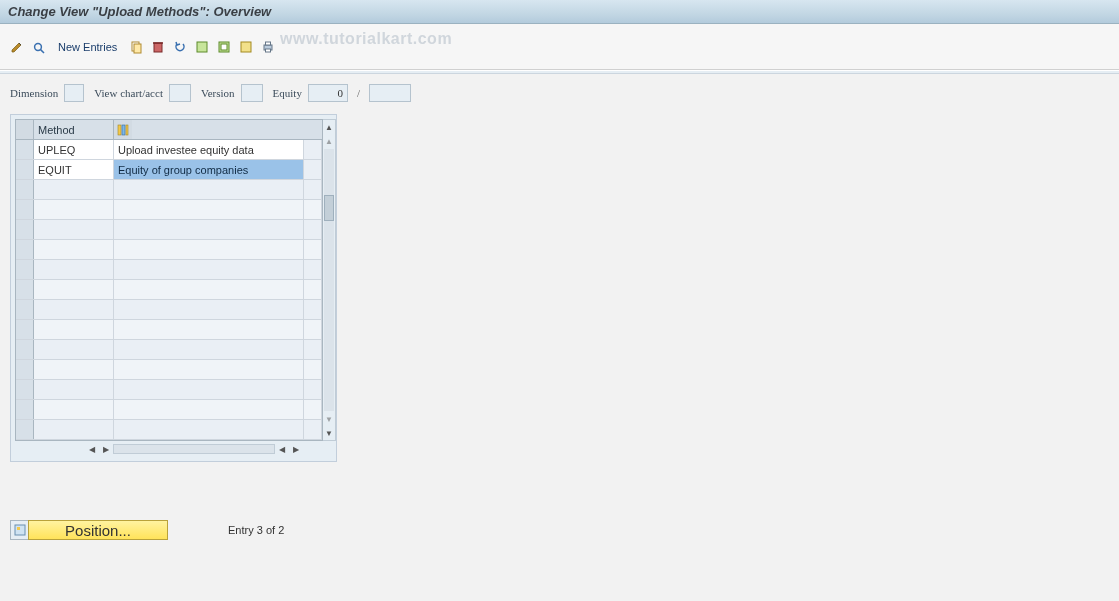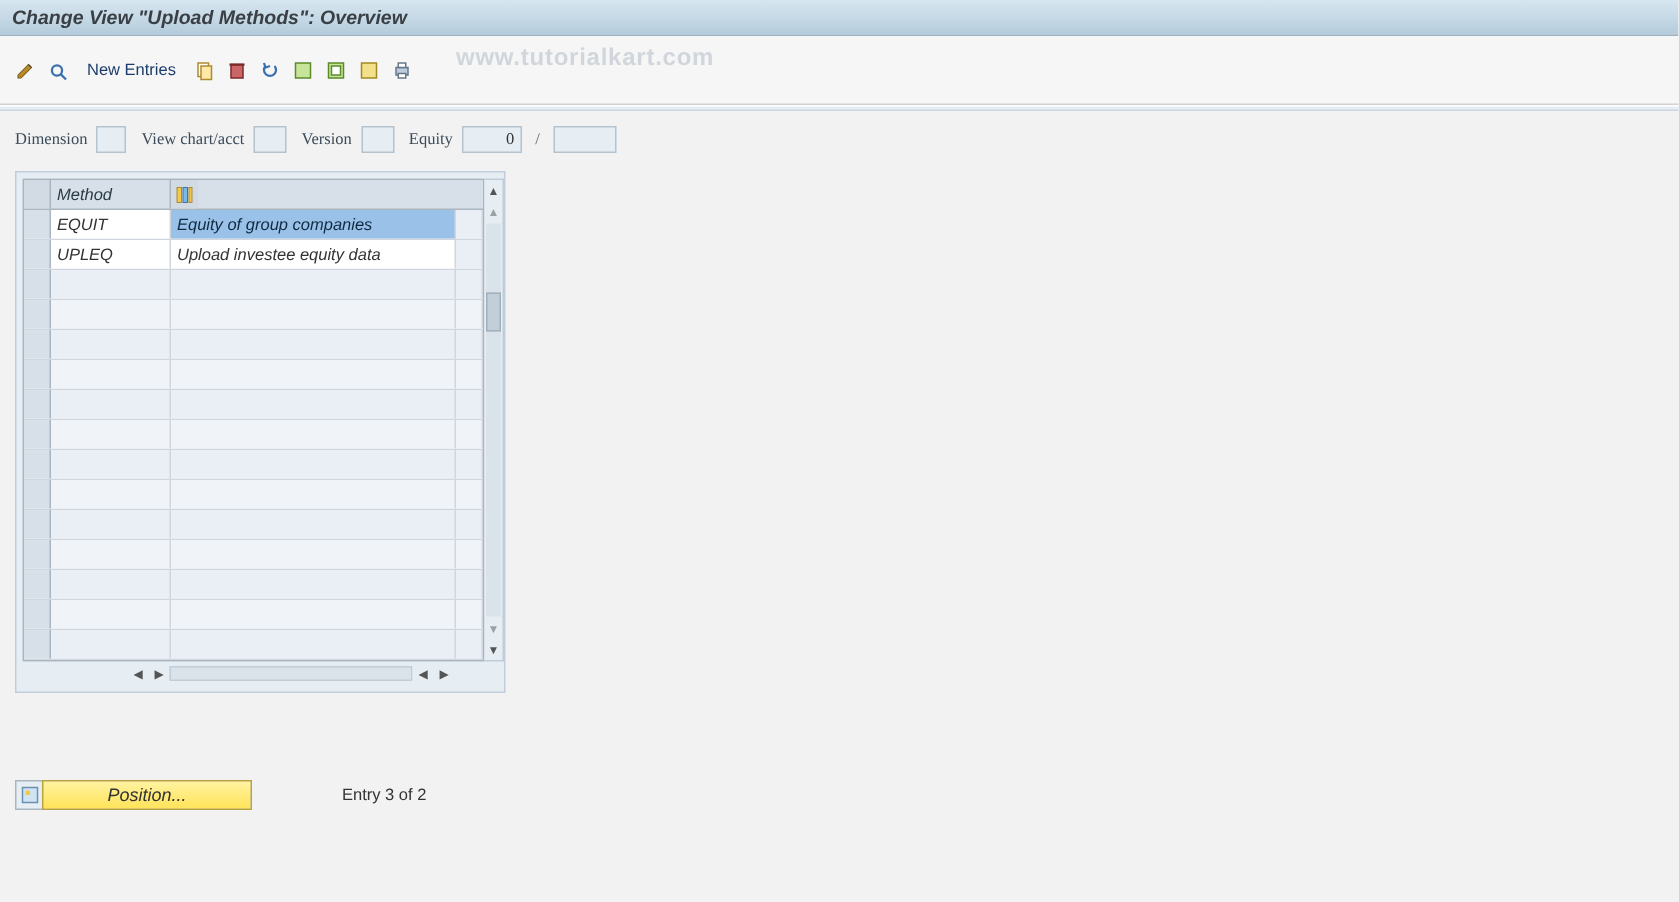--- a/index.html
+++ b/index.html
@@ -47,21 +47,21 @@
     cursor: pointer;
   }
   .new-entries {
     margin: 0 6px;
     color: #1a3d6b;
     font-size: 11px;
     cursor: pointer;
   }
   .watermark {
     position: absolute;
-    left: 304px;
+    left: 280px;
     top: 6px;
     font-size: 16px;
     font-weight: bold;
     color: #d0d6dc;
     letter-spacing: 0.5px;
     pointer-events: none;
   }
   .content-sep {
     height: 4px;
     background: #e6eef4;
@@ -102,21 +102,20 @@
     background: #e6eef4;
     border: 1px solid #c2cedb;
     padding: 4px;
   }
   .grid-wrap {
     display: flex;
   }
   .grid {
     border: 1px solid #a9b6c0;
     background: #fff;
-    font-style: italic;
   }
   .grid-header {
     display: flex;
     background: #d7e0e8;
     border-bottom: 1px solid #a9b6c0;
   }
   .hdr-selcol {
     width: 18px;
     height: 19px;
     background: #d2dbe3;
@@ -207,22 +206,21 @@
     border-right: none;
   }
   .pos-btn {
     height: 20px;
     min-width: 140px;
     background: linear-gradient(to bottom, #fff3a0, #ffe35a);
     border: 1px solid #b9a23a;
     display: flex; align-items: center; justify-content: center;
     color: #333;
     cursor: pointer;
-    font-size: 12px;
-    font-style: italic;
+    font-size: 15px;
   }
   .entry-text { color: #333; font-size: 11px; }
   
 </style>
 </head>
 <body>
 
 <div class="title-bar">
   <span class="title-text">Change View "Upload Methods": Overview</span>
 </div>
@@ -316,30 +314,30 @@
         <div class="hdr col-method">Method</div>
         <div class="hdr-corner">
           <svg width="12" height="12" viewBox="0 0 12 12">
               <rect x="1" y="1" width="3" height="10" fill="#f3c94a" stroke="#a0862a" stroke-width="0.6"></rect>
               <rect x="5" y="1" width="3" height="10" fill="#7ab8e8" stroke="#3a6a98" stroke-width="0.6"></rect>
               <rect x="9" y="1" width="2" height="10" fill="#f3c94a" stroke="#a0862a" stroke-width="0.6"></rect>
             </svg>
         </div>
       </div>
 
+      <div class="row d2">
+        <div class="sel-cell"></div>
+        <div class="cell col-method input">UPLEQ</div>
+        <div class="cell col-desc">Upload investee equity data</div>
+        <div class="cell" style="width:18px;background:#eaeff5"></div>
+      </div>
       <div class="row sel">
         <div class="sel-cell"></div>
         <div class="cell col-method input">EQUIT</div>
         <div class="cell col-desc">Equity of group companies</div>
-        <div class="cell" style="width:18px;background:#eaeff5"></div>
-      </div>
-      <div class="row d2">
-        <div class="sel-cell"></div>
-        <div class="cell col-method input">UPLEQ</div>
-        <div class="cell col-desc">Upload investee equity data</div>
         <div class="cell" style="width:18px;background:#eaeff5"></div>
       </div>
 
       <div class="row">
           <div class="sel-cell"></div>
           <div class="cell col-method"></div>
           <div class="cell col-desc"></div>
           <div class="cell" style="width:18px"></div>
         </div>
       <div class="row">

